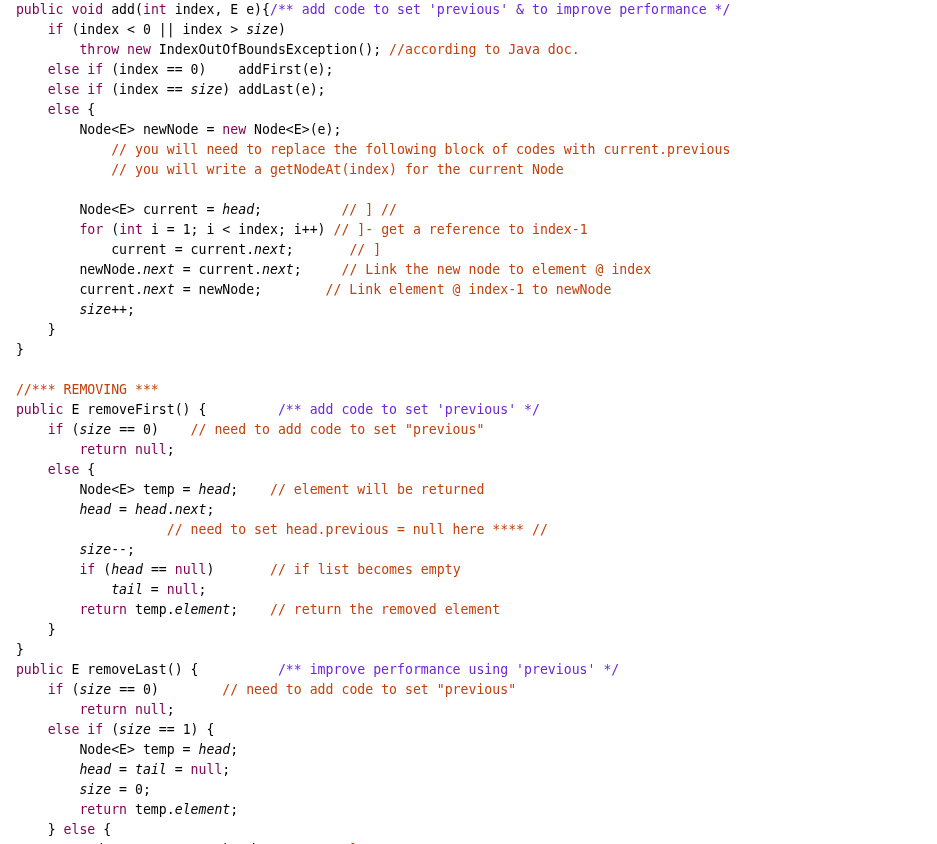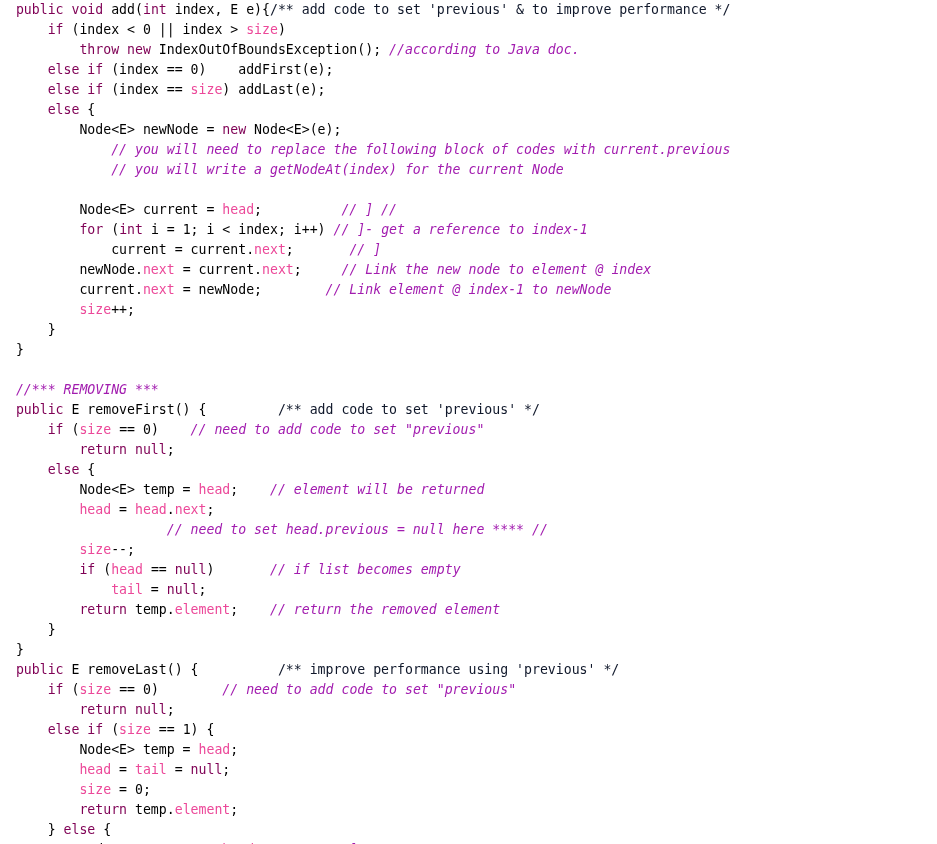--- a/index.html
+++ b/index.html
@@ -24,21 +24,21 @@
     letter-spacing: 0px;
     -webkit-font-smoothing: antialiased;
   }
   .ln {
     display: block;
     height: 20px;
     white-space: pre;
   }
   
   .kw   { color: #7f0055; font-weight: normal; }   
-  .fld  { color: #ec4899; }                      
+  .fld  { color: #000000; font-style: italic; }                      
   .def  { color: #000000; }                      
-  .cmt  { color: #a21caf; font-style: italic; }                      
-  .jdoc { color: #0f172a; }                       */
+  .cmt  { color: #c2410c; }                      
+  .jdoc { color: #6d28d9; }                       */
 </style>
 </head>
 <body>
 
 <div id="code-listing"><span class="ln"><span class="def">  </span><span class="kw">public void </span><span class="def">add(</span><span class="kw">int</span><span class="def"> index, E e){</span><span class="jdoc">/** add code to set 'previous' &amp; to improve performance */</span></span><span class="ln"><span class="def">      </span><span class="kw">if</span><span class="def"> (index &lt; 0 || index &gt; </span><span class="fld">size</span><span class="def">)</span></span><span class="ln"><span class="def">          </span><span class="kw">throw new </span><span class="def">IndexOutOfBoundsException(); </span><span class="cmt">//according to Java doc.</span></span><span class="ln"><span class="def">      </span><span class="kw">else if</span><span class="def"> (index == 0)    addFirst(e);</span></span><span class="ln"><span class="def">      </span><span class="kw">else if</span><span class="def"> (index == </span><span class="fld">size</span><span class="def">) addLast(e);</span></span><span class="ln"><span class="def">      </span><span class="kw">else</span><span class="def"> {</span></span><span class="ln"><span class="def">          Node&lt;E&gt; newNode = </span><span class="kw">new</span><span class="def"> Node&lt;E&gt;(e);</span></span><span class="ln"><span class="def">              </span><span class="cmt">// you will need to replace the following block of codes with current.previous</span></span><span class="ln"><span class="def">              </span><span class="cmt">// you will write a getNodeAt(index) for the current Node</span></span><span class="ln">&nbsp;</span><span class="ln"><span class="def">          Node&lt;E&gt; current = </span><span class="fld">head</span><span class="def">;          </span><span class="cmt">// ] //</span></span><span class="ln"><span class="def">          </span><span class="kw">for</span><span class="def"> (</span><span class="kw">int</span><span class="def"> i = 1; i &lt; index; i++) </span><span class="cmt">// ]- get a reference to index-1</span></span><span class="ln"><span class="def">              current = current.</span><span class="fld">next</span><span class="def">;       </span><span class="cmt">// ]</span></span><span class="ln"><span class="def">          newNode.</span><span class="fld">next</span><span class="def"> = current.</span><span class="fld">next</span><span class="def">;     </span><span class="cmt">// Link the new node to element @ index</span></span><span class="ln"><span class="def">          current.</span><span class="fld">next</span><span class="def"> = newNode;        </span><span class="cmt">// Link element @ index-1 to newNode</span></span><span class="ln"><span class="def">          </span><span class="fld">size</span><span class="def">++;</span></span><span class="ln"><span class="def">      }</span></span><span class="ln"><span class="def">  }</span></span><span class="ln">&nbsp;</span><span class="ln"><span class="def">  </span><span class="cmt">//*** REMOVING ***</span></span><span class="ln"><span class="def">  </span><span class="kw">public</span><span class="def"> E removeFirst() {         </span><span class="jdoc">/** add code to set 'previous' */</span></span><span class="ln"><span class="def">      </span><span class="kw">if</span><span class="def"> (</span><span class="fld">size</span><span class="def"> == 0)    </span><span class="cmt">// need to add code to set "previous"</span></span><span class="ln"><span class="def">          </span><span class="kw">return null</span><span class="def">;</span></span><span class="ln"><span class="def">      </span><span class="kw">else</span><span class="def"> {</span></span><span class="ln"><span class="def">          Node&lt;E&gt; temp = </span><span class="fld">head</span><span class="def">;    </span><span class="cmt">// element will be returned</span></span><span class="ln"><span class="def">          </span><span class="fld">head</span><span class="def"> = </span><span class="fld">head</span><span class="def">.</span><span class="fld">next</span><span class="def">;</span></span><span class="ln"><span class="def">                     </span><span class="cmt">// need to set head.previous = null here **** //</span></span><span class="ln"><span class="def">          </span><span class="fld">size</span><span class="def">--;</span></span><span class="ln"><span class="def">          </span><span class="kw">if</span><span class="def"> (</span><span class="fld">head</span><span class="def"> == </span><span class="kw">null</span><span class="def">)       </span><span class="cmt">// if list becomes empty</span></span><span class="ln"><span class="def">              </span><span class="fld">tail</span><span class="def"> = </span><span class="kw">null</span><span class="def">;</span></span><span class="ln"><span class="def">          </span><span class="kw">return</span><span class="def"> temp.</span><span class="fld">element</span><span class="def">;    </span><span class="cmt">// return the removed element</span></span><span class="ln"><span class="def">      }</span></span><span class="ln"><span class="def">  }</span></span><span class="ln"><span class="def">  </span><span class="kw">public</span><span class="def"> E removeLast() {          </span><span class="jdoc">/** improve performance using 'previous' */</span></span><span class="ln"><span class="def">      </span><span class="kw">if</span><span class="def"> (</span><span class="fld">size</span><span class="def"> == 0)        </span><span class="cmt">// need to add code to set "previous"</span></span><span class="ln"><span class="def">          </span><span class="kw">return null</span><span class="def">;</span></span><span class="ln"><span class="def">      </span><span class="kw">else if</span><span class="def"> (</span><span class="fld">size</span><span class="def"> == 1) {</span></span><span class="ln"><span class="def">          Node&lt;E&gt; temp = </span><span class="fld">head</span><span class="def">;</span></span><span class="ln"><span class="def">          </span><span class="fld">head</span><span class="def"> = </span><span class="fld">tail</span><span class="def"> = </span><span class="kw">null</span><span class="def">;</span></span><span class="ln"><span class="def">          </span><span class="fld">size</span><span class="def"> = 0;</span></span><span class="ln"><span class="def">          </span><span class="kw">return</span><span class="def"> temp.</span><span class="fld">element</span><span class="def">;</span></span><span class="ln"><span class="def">      } </span><span class="kw">else</span><span class="def"> {</span></span><span class="ln"><span class="def">          Node&lt;E&gt; current = </span><span class="fld">head</span><span class="def">;        </span><span class="cmt">// ]</span></span></div>
 
 </body></html>

